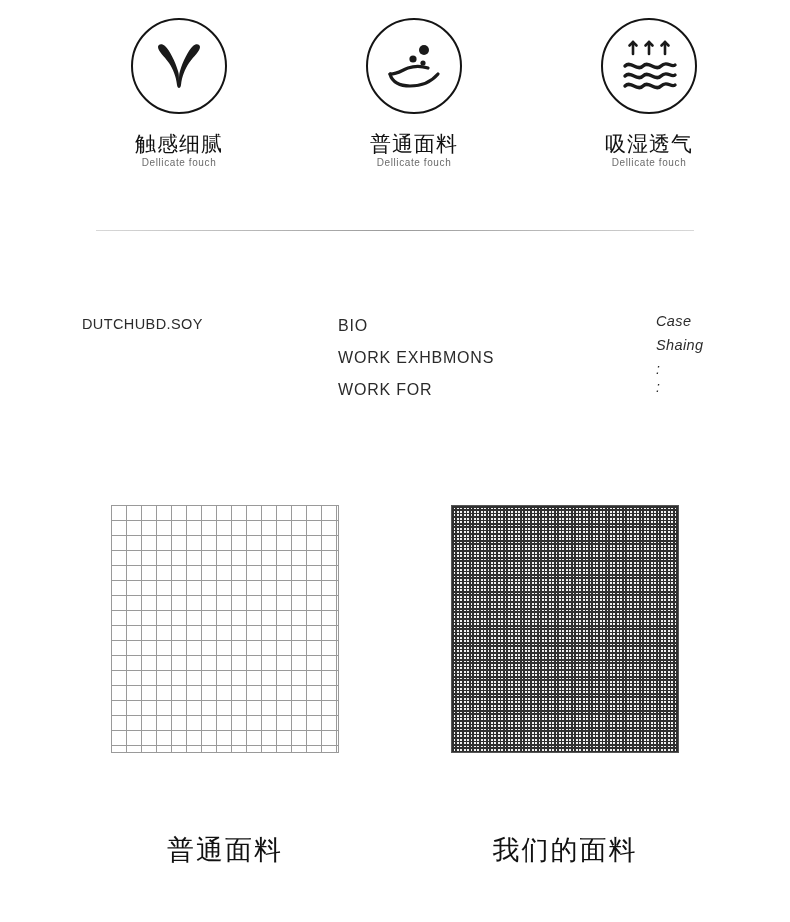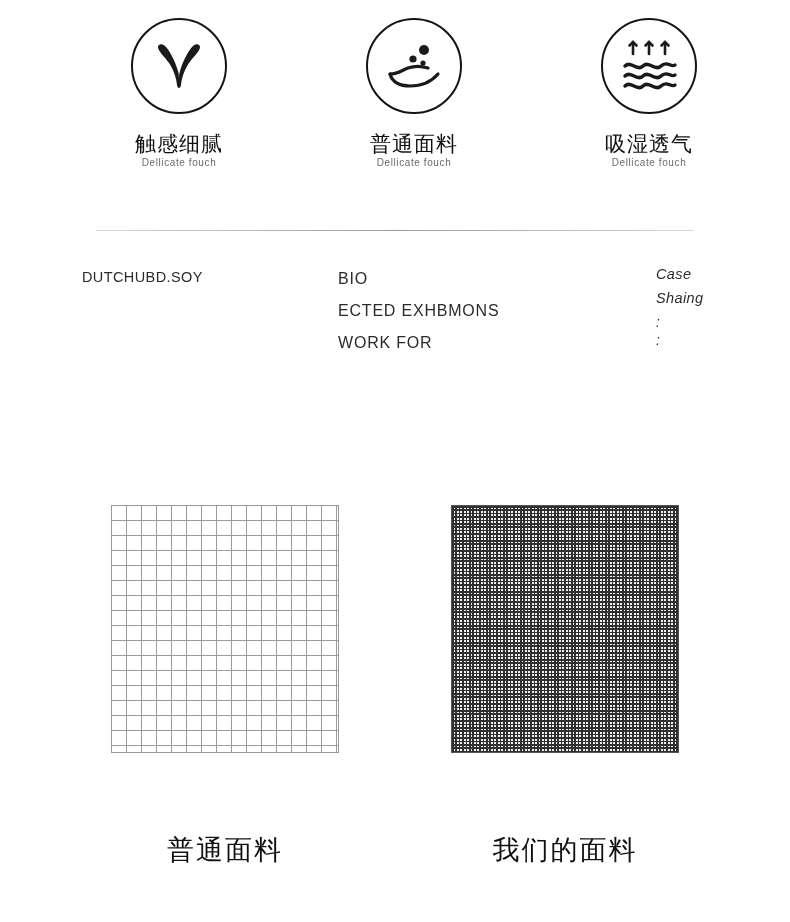--- a/index.html
+++ b/index.html
@@ -67,21 +67,21 @@
   }
   .divider {
     width: 598px;
     height: 1px;
     background: linear-gradient(to right, #d8d8d8, #9b9b9b 50%, #d8d8d8);
   }
 
   
   .textblock {
     position: relative;
-    margin-top: 32px;
+    margin-top: 79px;
     height: 110px;
     padding-left: 21px;
   }
   .tcol {
     position: absolute;
     font-family: "Liberation Sans", sans-serif;
     color: #2b2b2b;
   }
   .tcol-left {
     left: 82px;
@@ -211,21 +211,21 @@
 
   <div class="divider-wrap">
     <div class="divider"></div>
   </div>
 
   <div class="textblock">
     <div class="tcol tcol-left">DUTCHUBD.SOY</div>
 
     <div class="tcol tcol-mid">
       <div>BIO</div>
-      <div>ECTED  EXHBMONS</div>
+      <div>WORK  EXHBMONS</div>
       <div>WORK  FOR</div>
     </div>
 
     <div class="tcol tcol-right">
       <div>Case</div>
       <div>Shaing</div>
       <div class="dots">:</div>
       <div class="dots">:</div>
     </div>
   </div>

